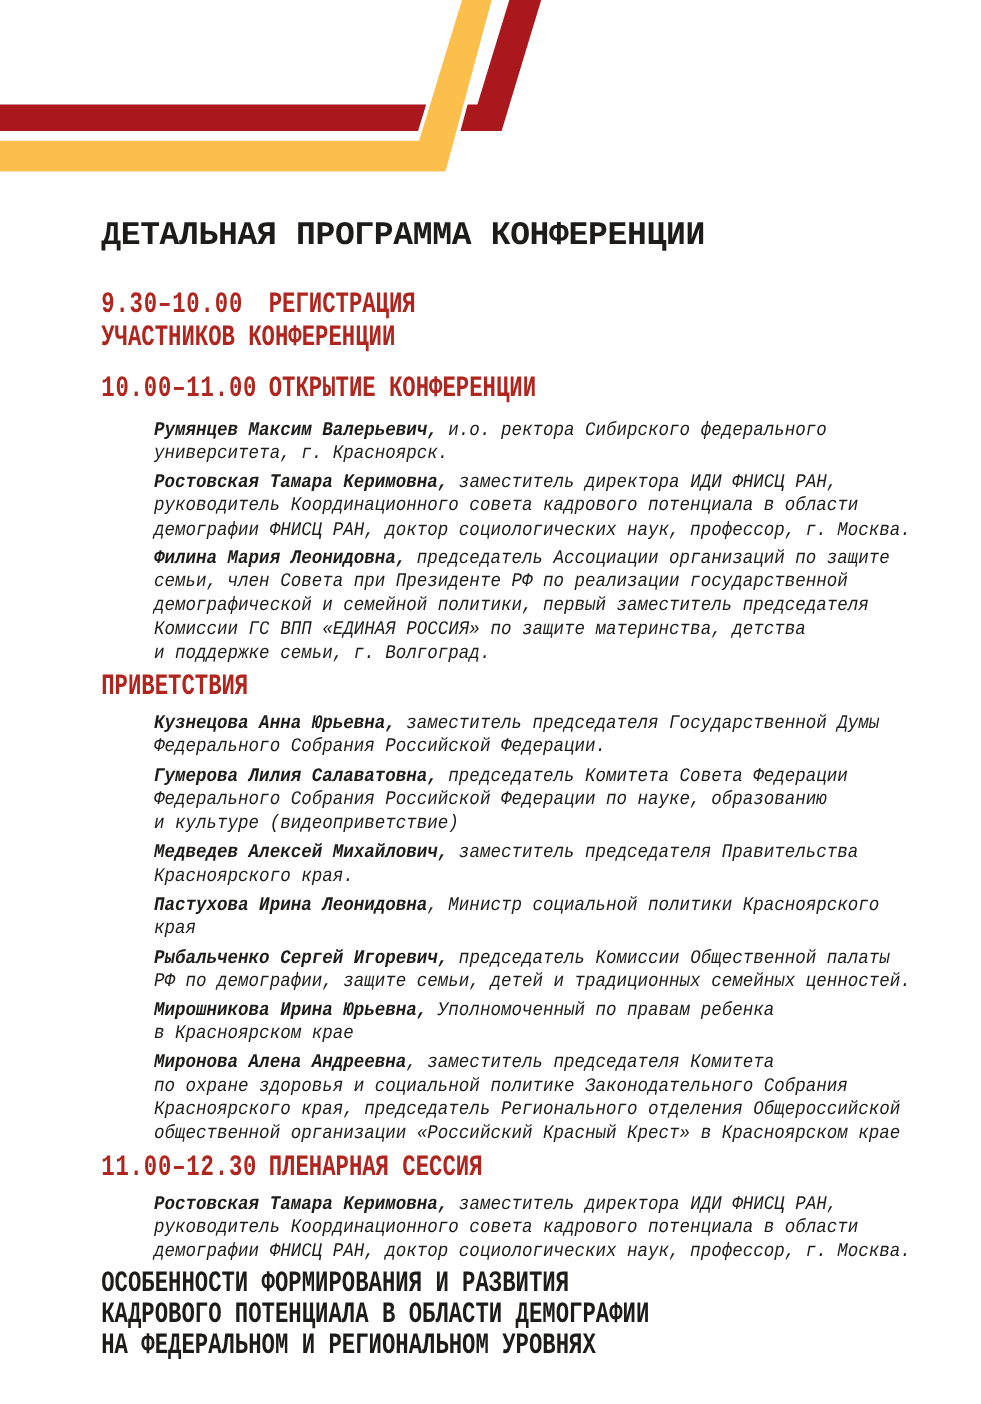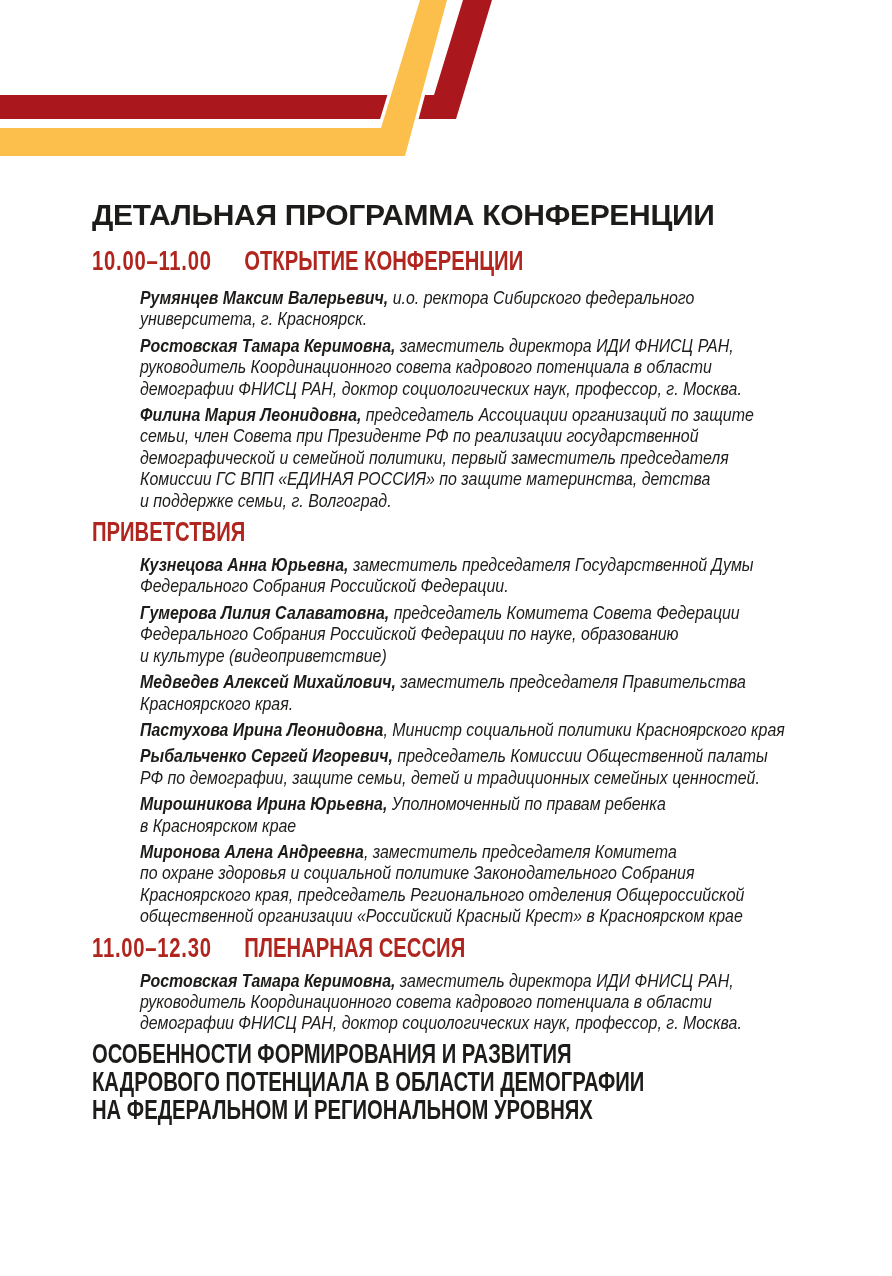--- a/index.html
+++ b/index.html
@@ -8,21 +8,21 @@
     --ribbon-yellow:#FCBF4C;
     --ink:#1D1C1A;
     --bg:#FFFFFF;
   }
   html,body{margin:0;padding:0;}
   .page{
     position:relative;
     width:892px;height:1276px;
     background:var(--bg);
     overflow:hidden;
-    font-family:Liberation Sans, sans-serif;
+    font-family:Liberation Mono, monospace;
     color:var(--ink);
   }
   .decor{position:absolute;top:0;left:0;display:block;}
   .ribbon-red{fill:var(--ribbon-red);}
   .ribbon-yellow{fill:var(--ribbon-yellow);stroke:#FFFFFF;stroke-width:7;stroke-linejoin:miter;paint-order:stroke;}
   .content{position:relative;padding:200px 0 0 92px;box-sizing:border-box;}
   .title{
     margin:0;font-size:30px;line-height:30px;font-weight:bold;
     letter-spacing:-0.3px;color:var(--ink);
   }
@@ -57,20 +57,28 @@
 
   <svg class="decor" width="892" height="160" viewBox="0 0 892 160" aria-hidden="true">
     <polygon class="ribbon-red" points="0,95 434,95 463,0 492,0 456,119 0,119"></polygon>
     <polygon class="ribbon-yellow" points="0,128 381,128 420,0 447,0 405,156 0,156"></polygon>
   </svg>
 
   <main class="content">
 
     <h1 class="title">ДЕТАЛЬНАЯ ПРОГРАММА КОНФЕРЕНЦИИ</h1>
 
+    <section class="sec-reg">
+      <h2 class="h2">
+        <span class="line">
+          <span class="time">9.30–10.00</span><span>РЕГИСТРАЦИЯ</span>
+        </span>
+        <span class="line">УЧАСТНИКОВ КОНФЕРЕНЦИИ</span>
+      </h2>
+    </section>
 
     <section class="sec-open">
       <h2 class="h2">
         <span class="line">
           <span class="time">10.00–11.00</span><span>ОТКРЫТИЕ КОНФЕРЕНЦИИ</span>
         </span>
       </h2>
       <div class="speakers">
         <p class="speaker"><span class="name">Румянцев Максим Валерьевич,</span><span class="role"> и.о. ректора Сибирского федерального
 университета, г. Красноярск.</span></p>

